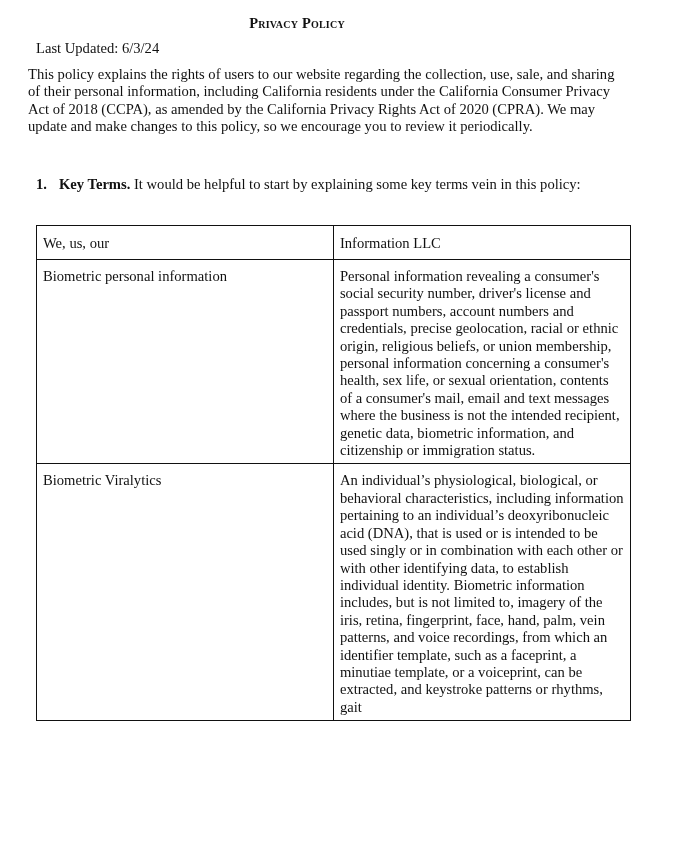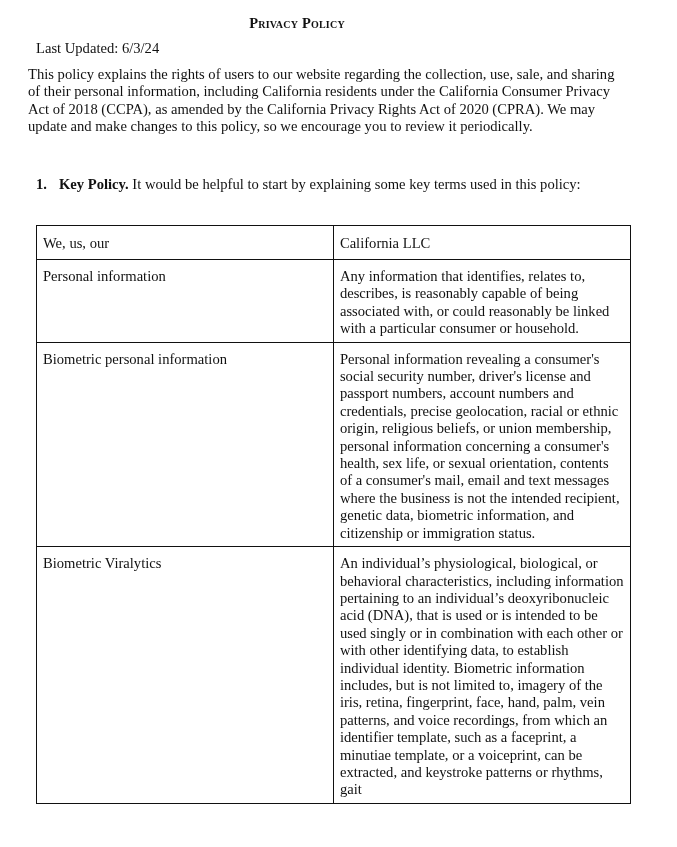--- a/index.html
+++ b/index.html
@@ -36,32 +36,28 @@
 </head>
 <body>
 
 <div class="title">Privacy Policy</div>
 
 <div class="updated">Last Updated: 6/3/24</div>
 
 <p class="intro" style="margin:0">This policy explains the rights of users to our website regarding the collection, use, sale, and sharing of their personal information, including California residents under the California Consumer Privacy Act of 2018 (CCPA), as amended by the California Privacy Rights Act of 2020 (CPRA). We may update and make changes to this policy, so we encourage you to review it periodically.</p>
 
 <div class="section">
-  <span class="num">1.</span><span class="term">Key Policy.</span><span> It would be helpful to start by explaining some key terms used in this policy:</span>
+  <span class="num">1.</span><span class="term">Key Terms.</span><span> It would be helpful to start by explaining some key terms vein in this policy:</span>
 </div>
 
 <table class="terms">
   <tbody>
       <tr class="row-we">
     <td class="col-term">We, us, our</td>
-    <td class="col-def">California LLC</td>
-  </tr>
-  <tr>
-    <td class="col-term">Personal information</td>
-    <td class="col-def">Any information that identifies, relates to, describes, is reasonably capable of being associated with, or could reasonably be linked with a particular consumer or household.</td>
+    <td class="col-def">Information LLC</td>
   </tr>
   <tr>
     <td class="col-term">Biometric personal information</td>
     <td class="col-def">Personal information revealing a consumer's social security number, driver's license and passport numbers, account numbers and credentials, precise geolocation, racial or ethnic origin, religious beliefs, or union membership, personal information concerning a consumer's health, sex life, or sexual orientation, contents of a consumer's mail, email and text messages where the business is not the intended recipient, genetic data, biometric information, and citizenship or immigration status.</td>
   </tr>
   <tr class="row-bio">
     <td class="col-term">Biometric Viralytics</td>
     <td class="col-def">An individual’s physiological, biological, or behavioral characteristics, including information pertaining to an individual’s deoxyribonucleic acid (DNA), that is used or is intended to be used singly or in combination with each other or with other identifying data, to establish individual identity. Biometric information includes, but is not limited to, imagery of the iris, retina, fingerprint, face, hand, palm, vein patterns, and voice recordings, from which an identifier template, such as a faceprint, a minutiae template, or a voiceprint, can be extracted, and keystroke patterns or rhythms, gait</td>
   </tr>
 </tbody>

